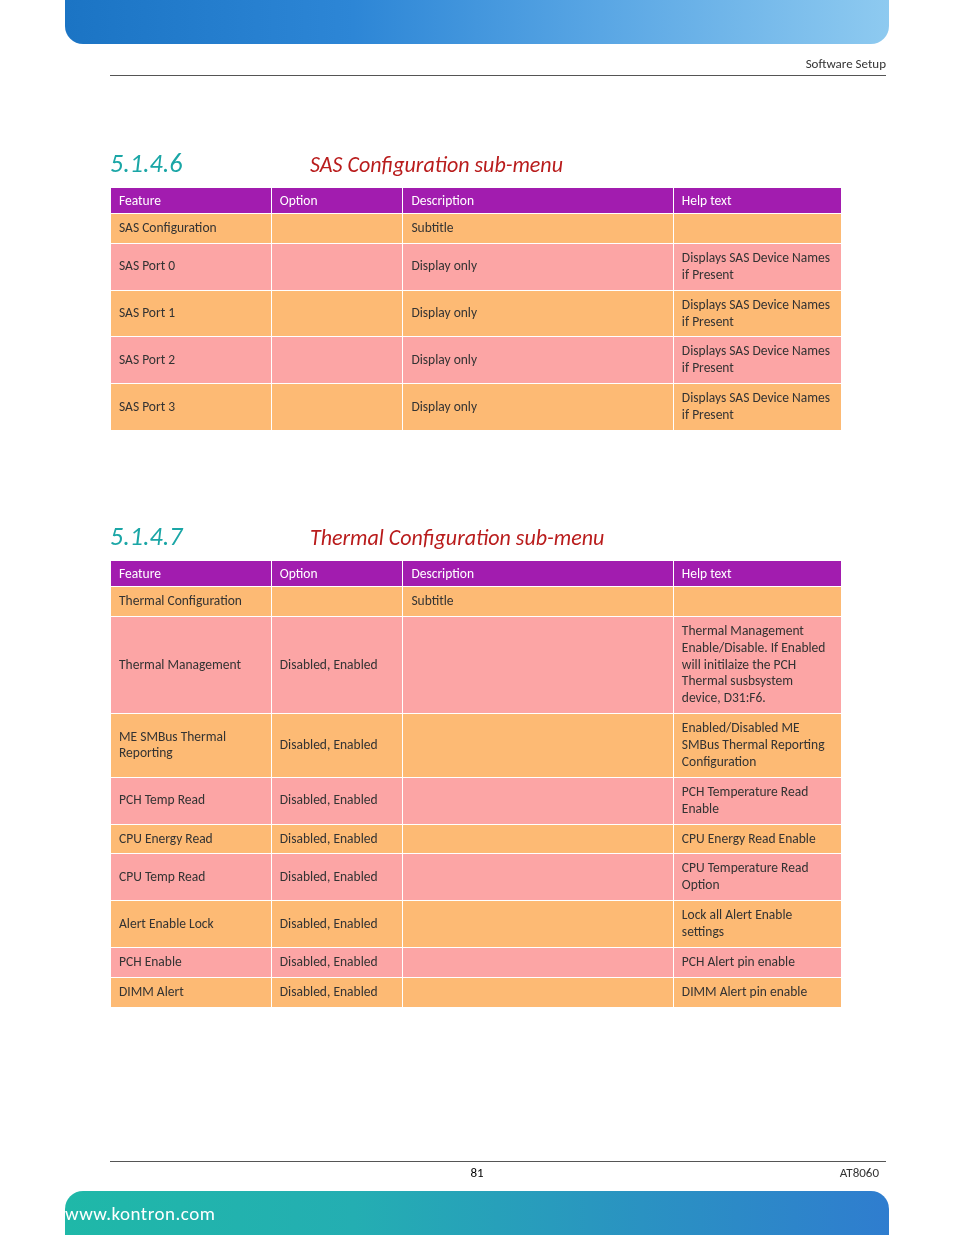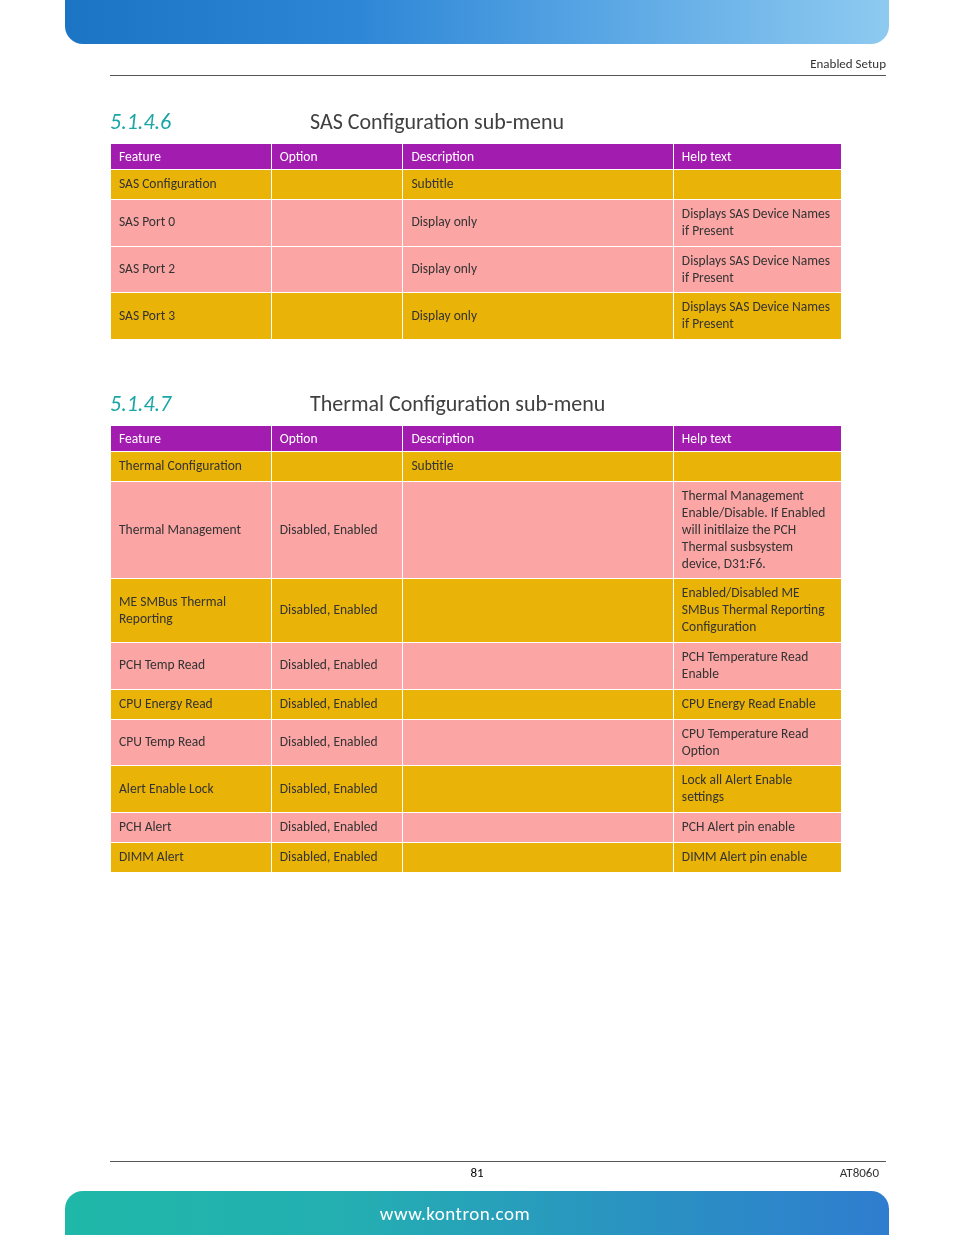--- a/index.html
+++ b/index.html
@@ -49,26 +49,28 @@
   }
   .section-heading {
     display: flex;
     align-items: baseline;
     gap: 70px;
     margin: 10px 0 8px 0;
   }
   .section-number {
     font-style: italic;
     color: #1aa6a6;
-    font-size: 22px;
+    font-size: 26px;
     width: 130px;
     font-weight: 400;
+    margin-top: 39px;
   }
   .section-title {
-    color: #404040;
+    font-style: italic;
+    color: #b91c1c;
     font-size: 22px;
     font-weight: 400;
   }
   .section-gap {
     height: 40px;
   }
   table.doc-table {
     border-collapse: collapse;
     width: 100%;
     font-size: 13.5px;
@@ -81,21 +83,21 @@
   table.doc-table th {
     background: #a21caf;
     color: #ffffff;
     font-weight: 400;
     text-align: left;
     padding: 4px 8px;
     border: 1px solid #ffffff;
     font-size: 13.5px;
   }
   table.doc-table td {
-    background: #eab308;
+    background: #fdba74;
     color: #333;
     padding: 6px 8px;
     border: 1px solid #ffffff;
     vertical-align: middle;
     line-height: 1.25;
   }
   table.doc-table tr.alt td {
     background: #fca5a5;
   }
   .footer-rule {
@@ -126,38 +128,38 @@
     position: absolute;
     bottom: 0;
     left: 65px;
     width: 824px;
     height: 44px;
     background: linear-gradient(90deg, #1fb8a8 0%, #24aeb2 35%, #2a92c2 70%, #2f7dcf 100%);
     border-top-left-radius: 18px;
     border-top-right-radius: 18px;
     display: flex;
     align-items: center;
-    justify-content: center;
+    justify-content: flex-start;
     padding-right: 44px;
     box-sizing: border-box;
   }
   .bottom-tab .url {
     color: #ffffff;
     font-size: 19px;
     letter-spacing: 0.5px;
   }
 </style>
 </head>
 <body>
 
 <div class="page">
 
   <div class="top-tab"></div>
 
-  <div class="header-meta">Enabled Setup</div>
+  <div class="header-meta">Software Setup</div>
   <div class="header-rule"></div>
 
   <div class="content">
 
     <div class="section-heading">
       <span class="section-number">5.1.4.6</span>
       <span class="section-title">SAS Configuration sub-menu</span>
     </div>
 
     <table class="doc-table">
@@ -181,20 +183,26 @@
             <td></td>
             <td>Subtitle</td>
             <td></td>
           </tr>
           <tr class="alt">
             <td>SAS Port 0</td>
             <td></td>
             <td>Display only</td>
             <td>Displays SAS Device Names if Present</td>
           </tr>
+          <tr>
+            <td>SAS Port 1</td>
+            <td></td>
+            <td>Display only</td>
+            <td>Displays SAS Device Names if Present</td>
+          </tr>
           <tr class="alt">
             <td>SAS Port 2</td>
             <td></td>
             <td>Display only</td>
             <td>Displays SAS Device Names if Present</td>
           </tr>
           <tr>
             <td>SAS Port 3</td>
             <td></td>
             <td>Display only</td>
@@ -262,21 +270,21 @@
             <td></td>
             <td>CPU Temperature Read Option</td>
           </tr>
           <tr>
             <td>Alert Enable Lock</td>
             <td>Disabled, Enabled</td>
             <td></td>
             <td>Lock all Alert Enable settings</td>
           </tr>
           <tr class="alt">
-            <td>PCH Alert</td>
+            <td>PCH Enable</td>
             <td>Disabled, Enabled</td>
             <td></td>
             <td>PCH Alert pin enable</td>
           </tr>
           <tr>
             <td>DIMM Alert</td>
             <td>Disabled, Enabled</td>
             <td></td>
             <td>DIMM Alert pin enable</td>
           </tr>

